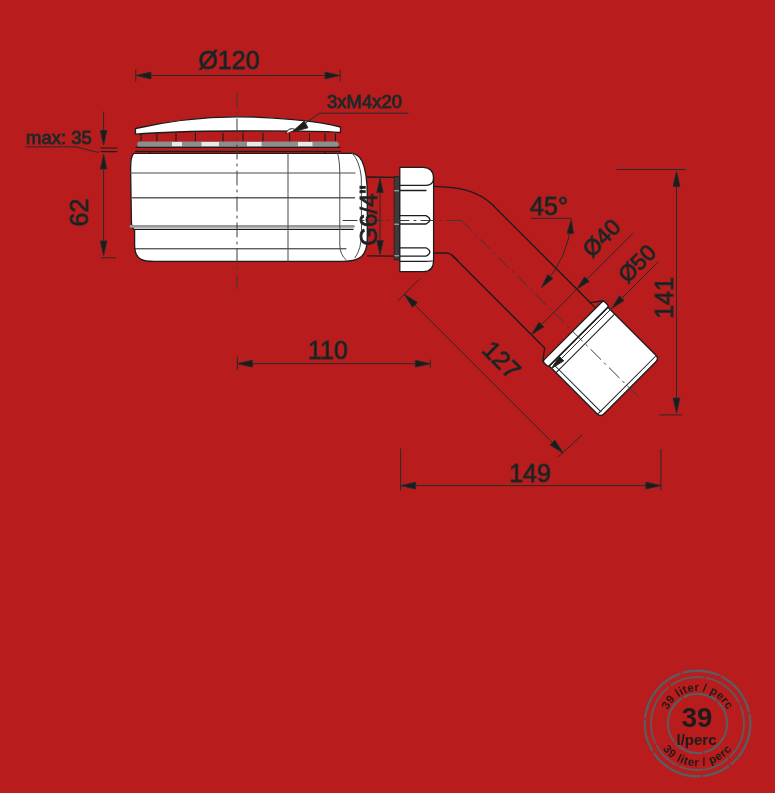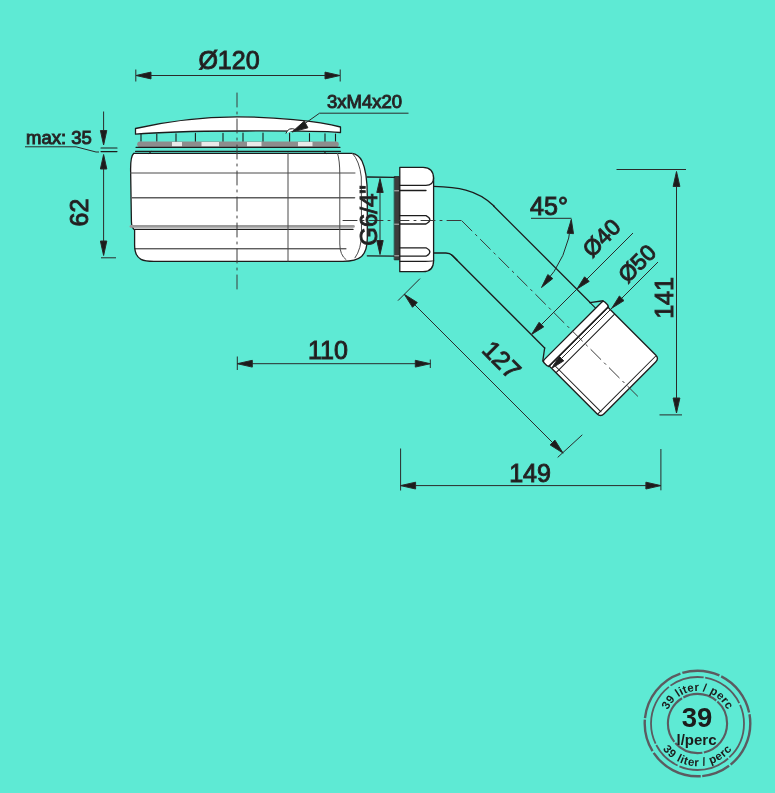--- a/index.html
+++ b/index.html
@@ -1,16 +1,16 @@
 <!DOCTYPE html>
 <html><head>
 <meta charset="utf-8">
 <style>
 html,body{margin:0;padding:0;background:#ffffff;}
-#stage{position:relative;width:775px;height:793px;background:#5eead4;overflow:hidden;
+#stage{position:relative;width:775px;height:793px;background:#b91c1c;overflow:hidden;
   font-family:"Liberation Sans", sans-serif;}
 svg text{font-family:"Liberation Sans", sans-serif;fill:#1c1c1c;}
 </style>
 </head>
 <body>
 <div id="stage">
 <svg width="775" height="793" viewBox="0 0 775 793">
 <g fill="none" stroke="#1c1c1c" stroke-width="1.3" stroke-linecap="round" stroke-linejoin="round">
 
 <path d="M133.8,153.3 Q130.6,156 130.6,169 L131.4,221 Q131.4,227.5 134.6,230 L134.6,245

